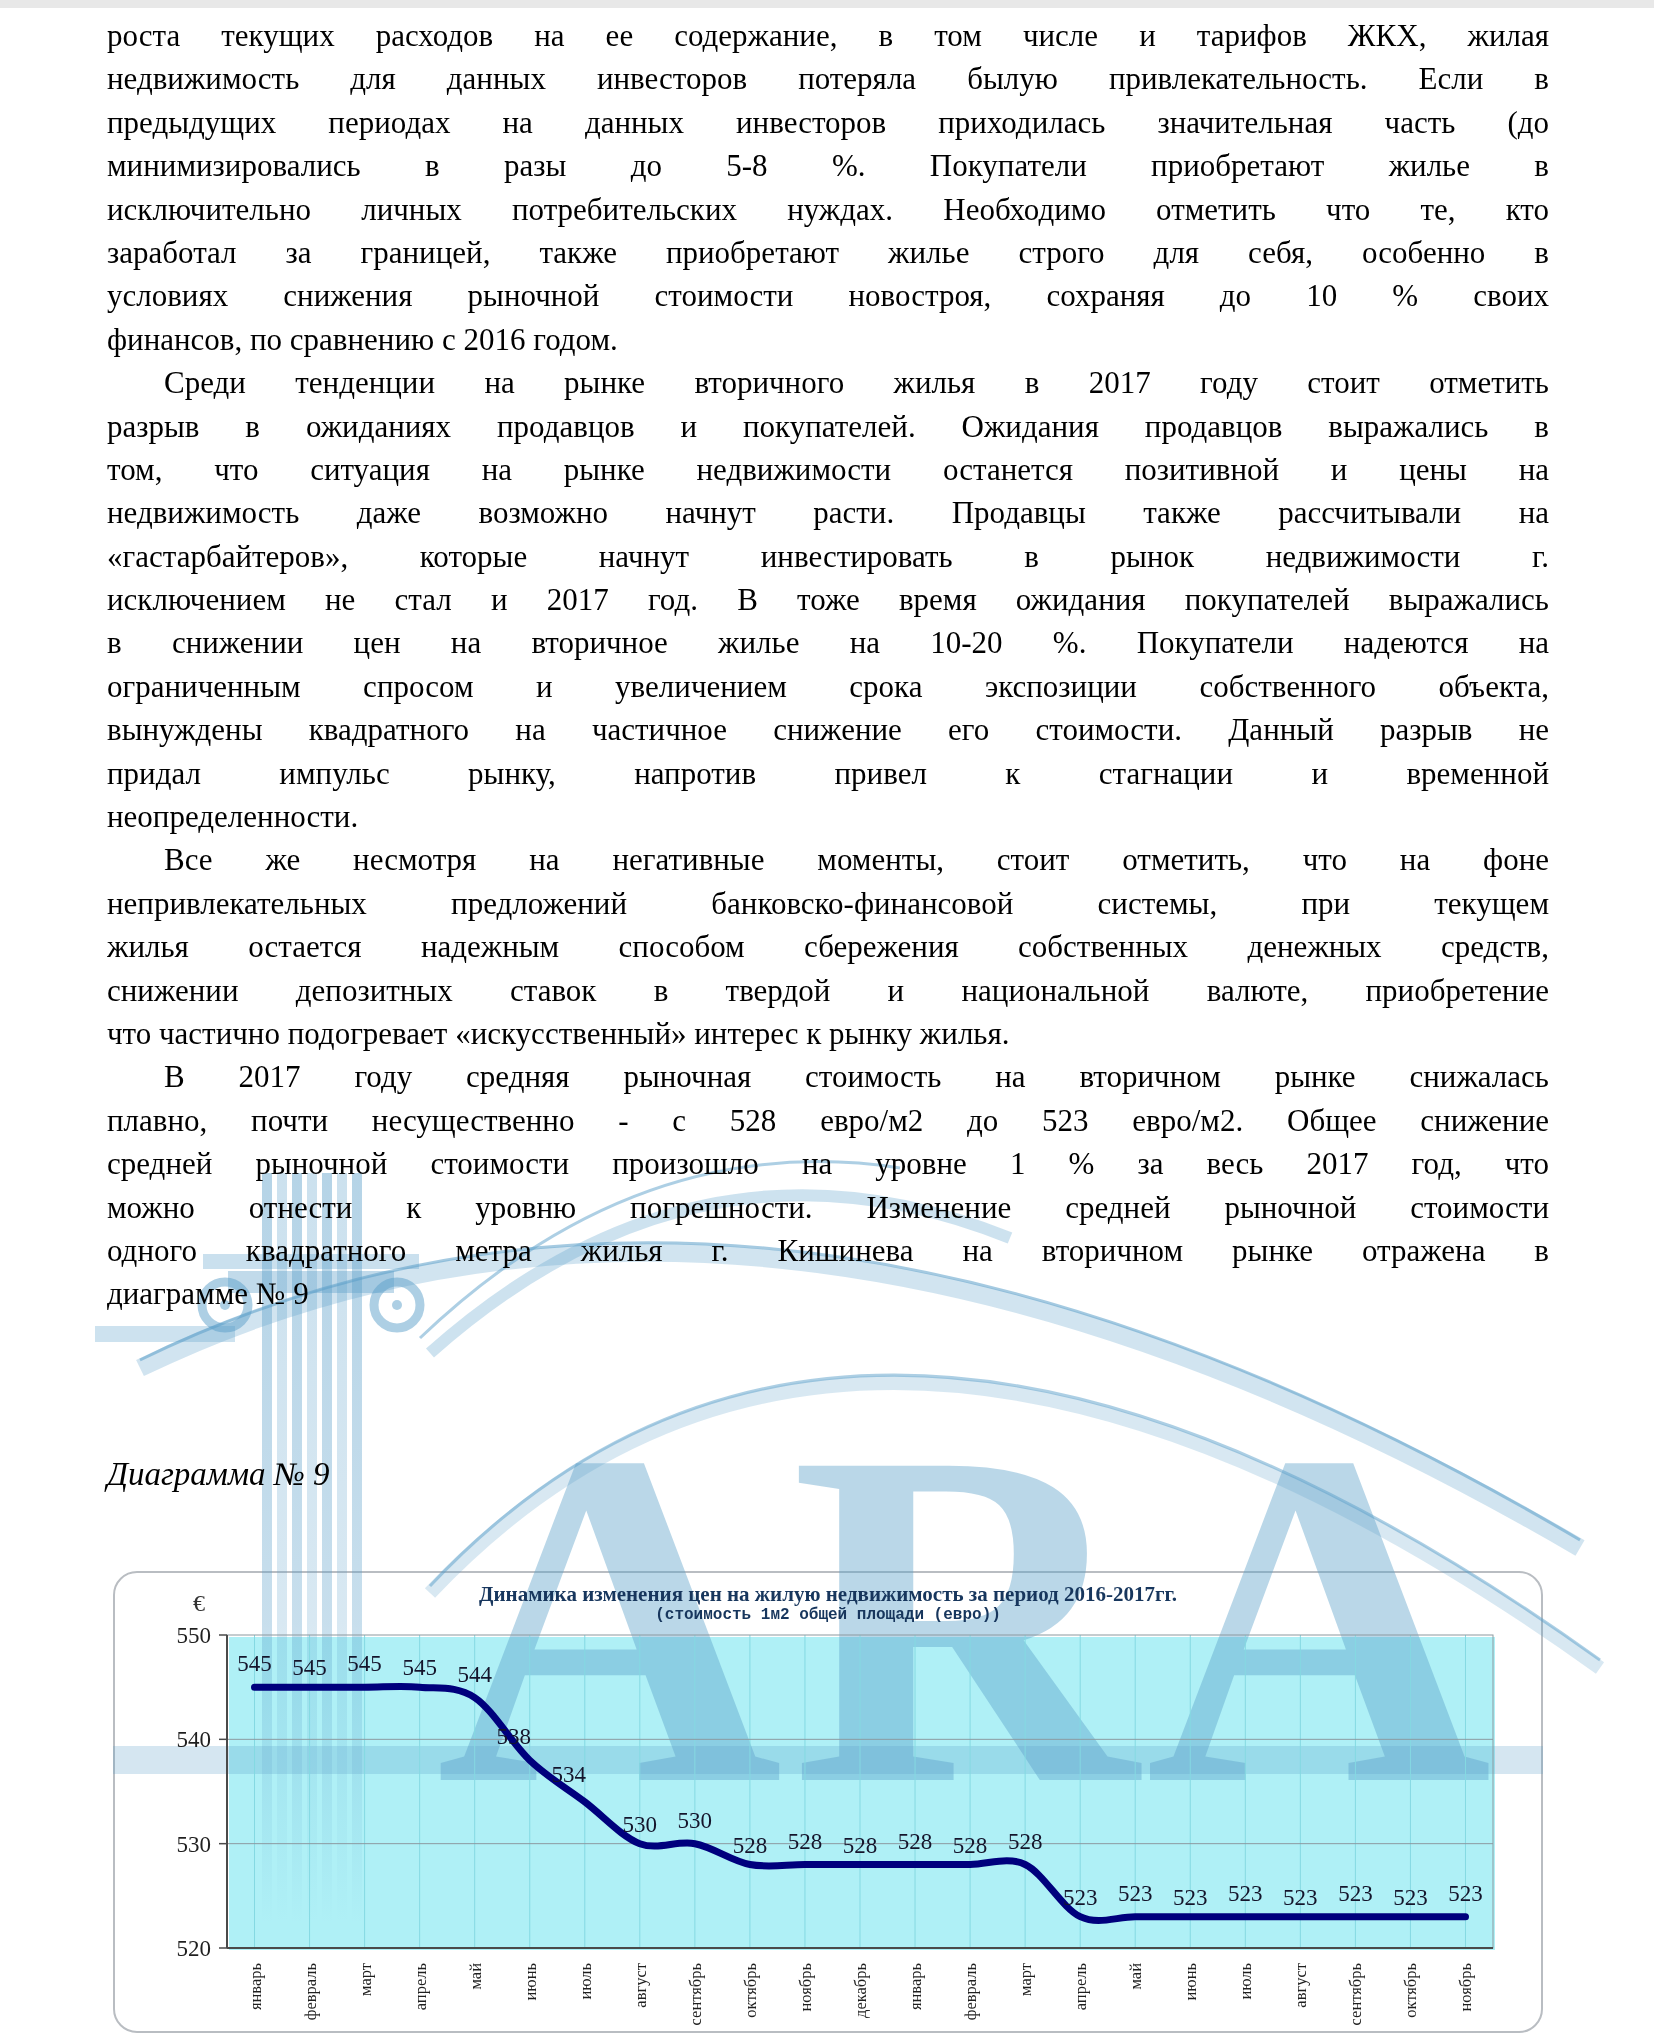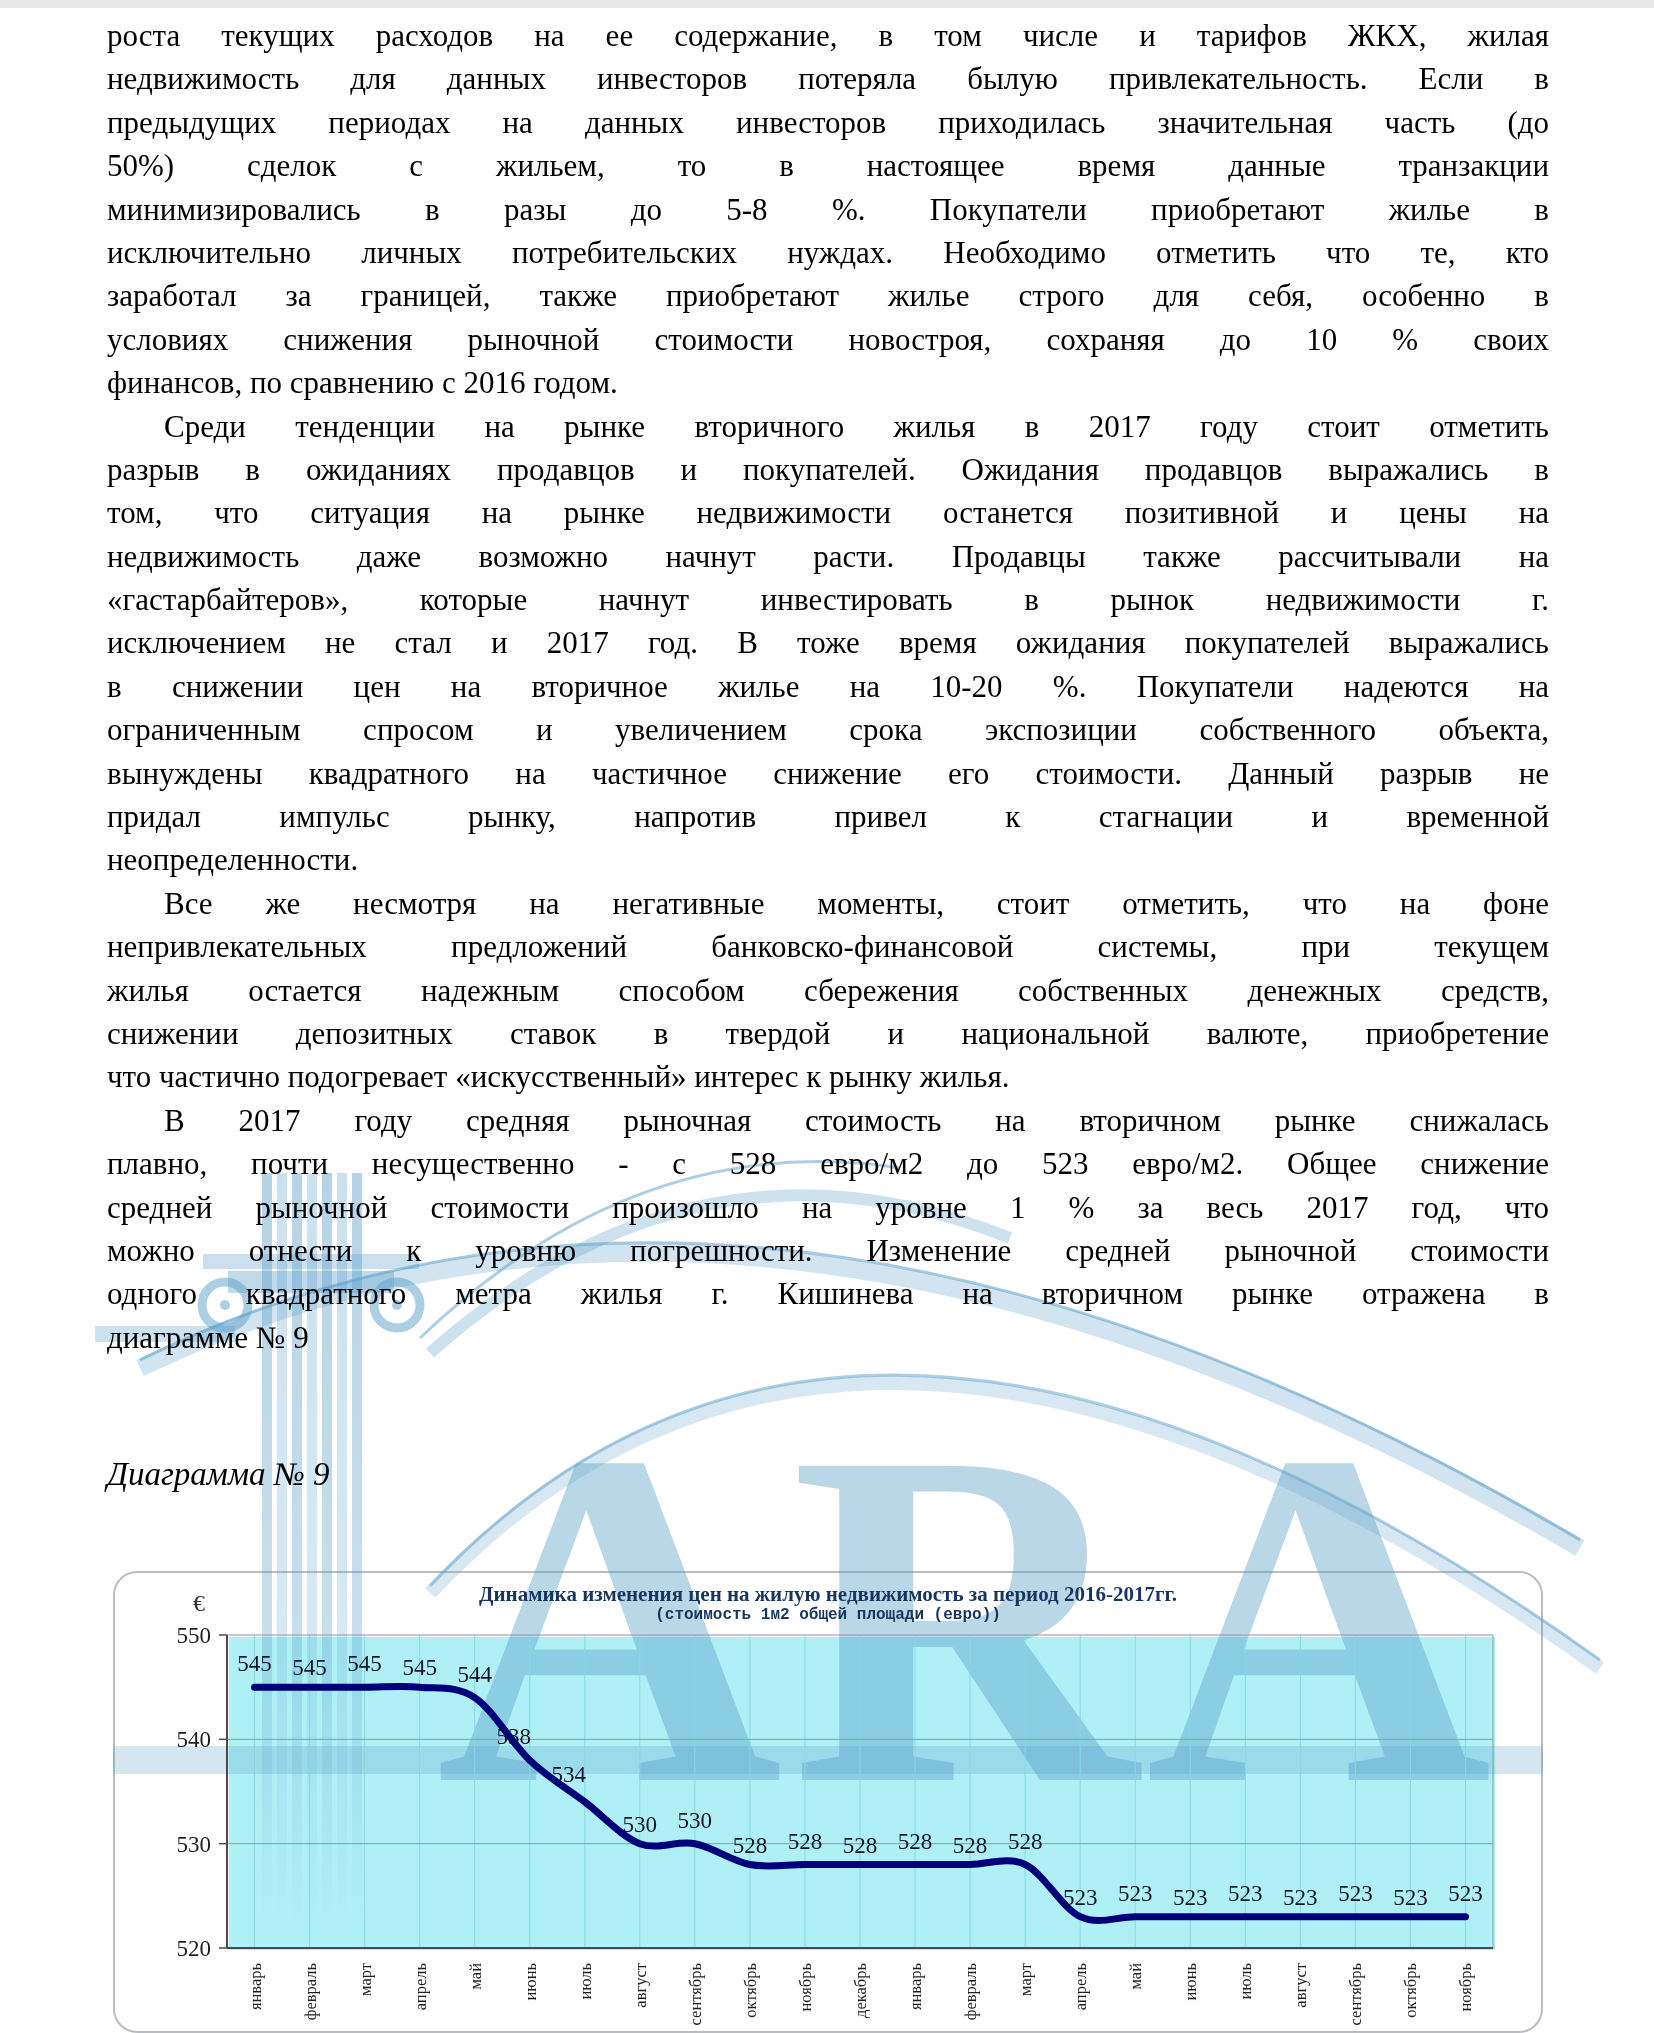--- a/index.html
+++ b/index.html
@@ -39,21 +39,20 @@
 </style>
 </head>
 <body>
 
 <div class="page">
 
   <div class="text-block">
       <div class="jline">роста текущих расходов на ее содержание, в том числе и тарифов ЖКХ, жилая</div>
       <div class="jline">недвижимость для данных инвесторов потеряла былую привлекательность. Если в</div>
       <div class="jline">предыдущих периодах на данных инвесторов приходилась значительная часть (до</div>
-      <div class="jline">50%) сделок с жильем, то в настоящее время данные транзакции</div>
       <div class="jline">минимизировались в разы до 5-8 %. Покупатели приобретают жилье в</div>
       <div class="jline">исключительно личных потребительских нуждах. Необходимо отметить что те, кто</div>
       <div class="jline">заработал за границей, также приобретают жилье строго для себя, особенно в</div>
       <div class="jline">условиях снижения рыночной стоимости новостроя, сохраняя до 10 % своих</div>
       <div class="jline jlast">финансов, по сравнению с 2016 годом.</div>
       <div class="jline" style="text-indent: 57px;">Среди тенденции на рынке вторичного жилья в 2017 году стоит отметить</div>
       <div class="jline">разрыв в ожиданиях продавцов и покупателей. Ожидания продавцов выражались в</div>
       <div class="jline">том, что ситуация на рынке недвижимости останется позитивной и цены на</div>
       <div class="jline">недвижимость даже возможно начнут расти. Продавцы также рассчитывали на</div>
       <div class="jline">«гастарбайтеров», которые начнут инвестировать в рынок недвижимости г.</div>

